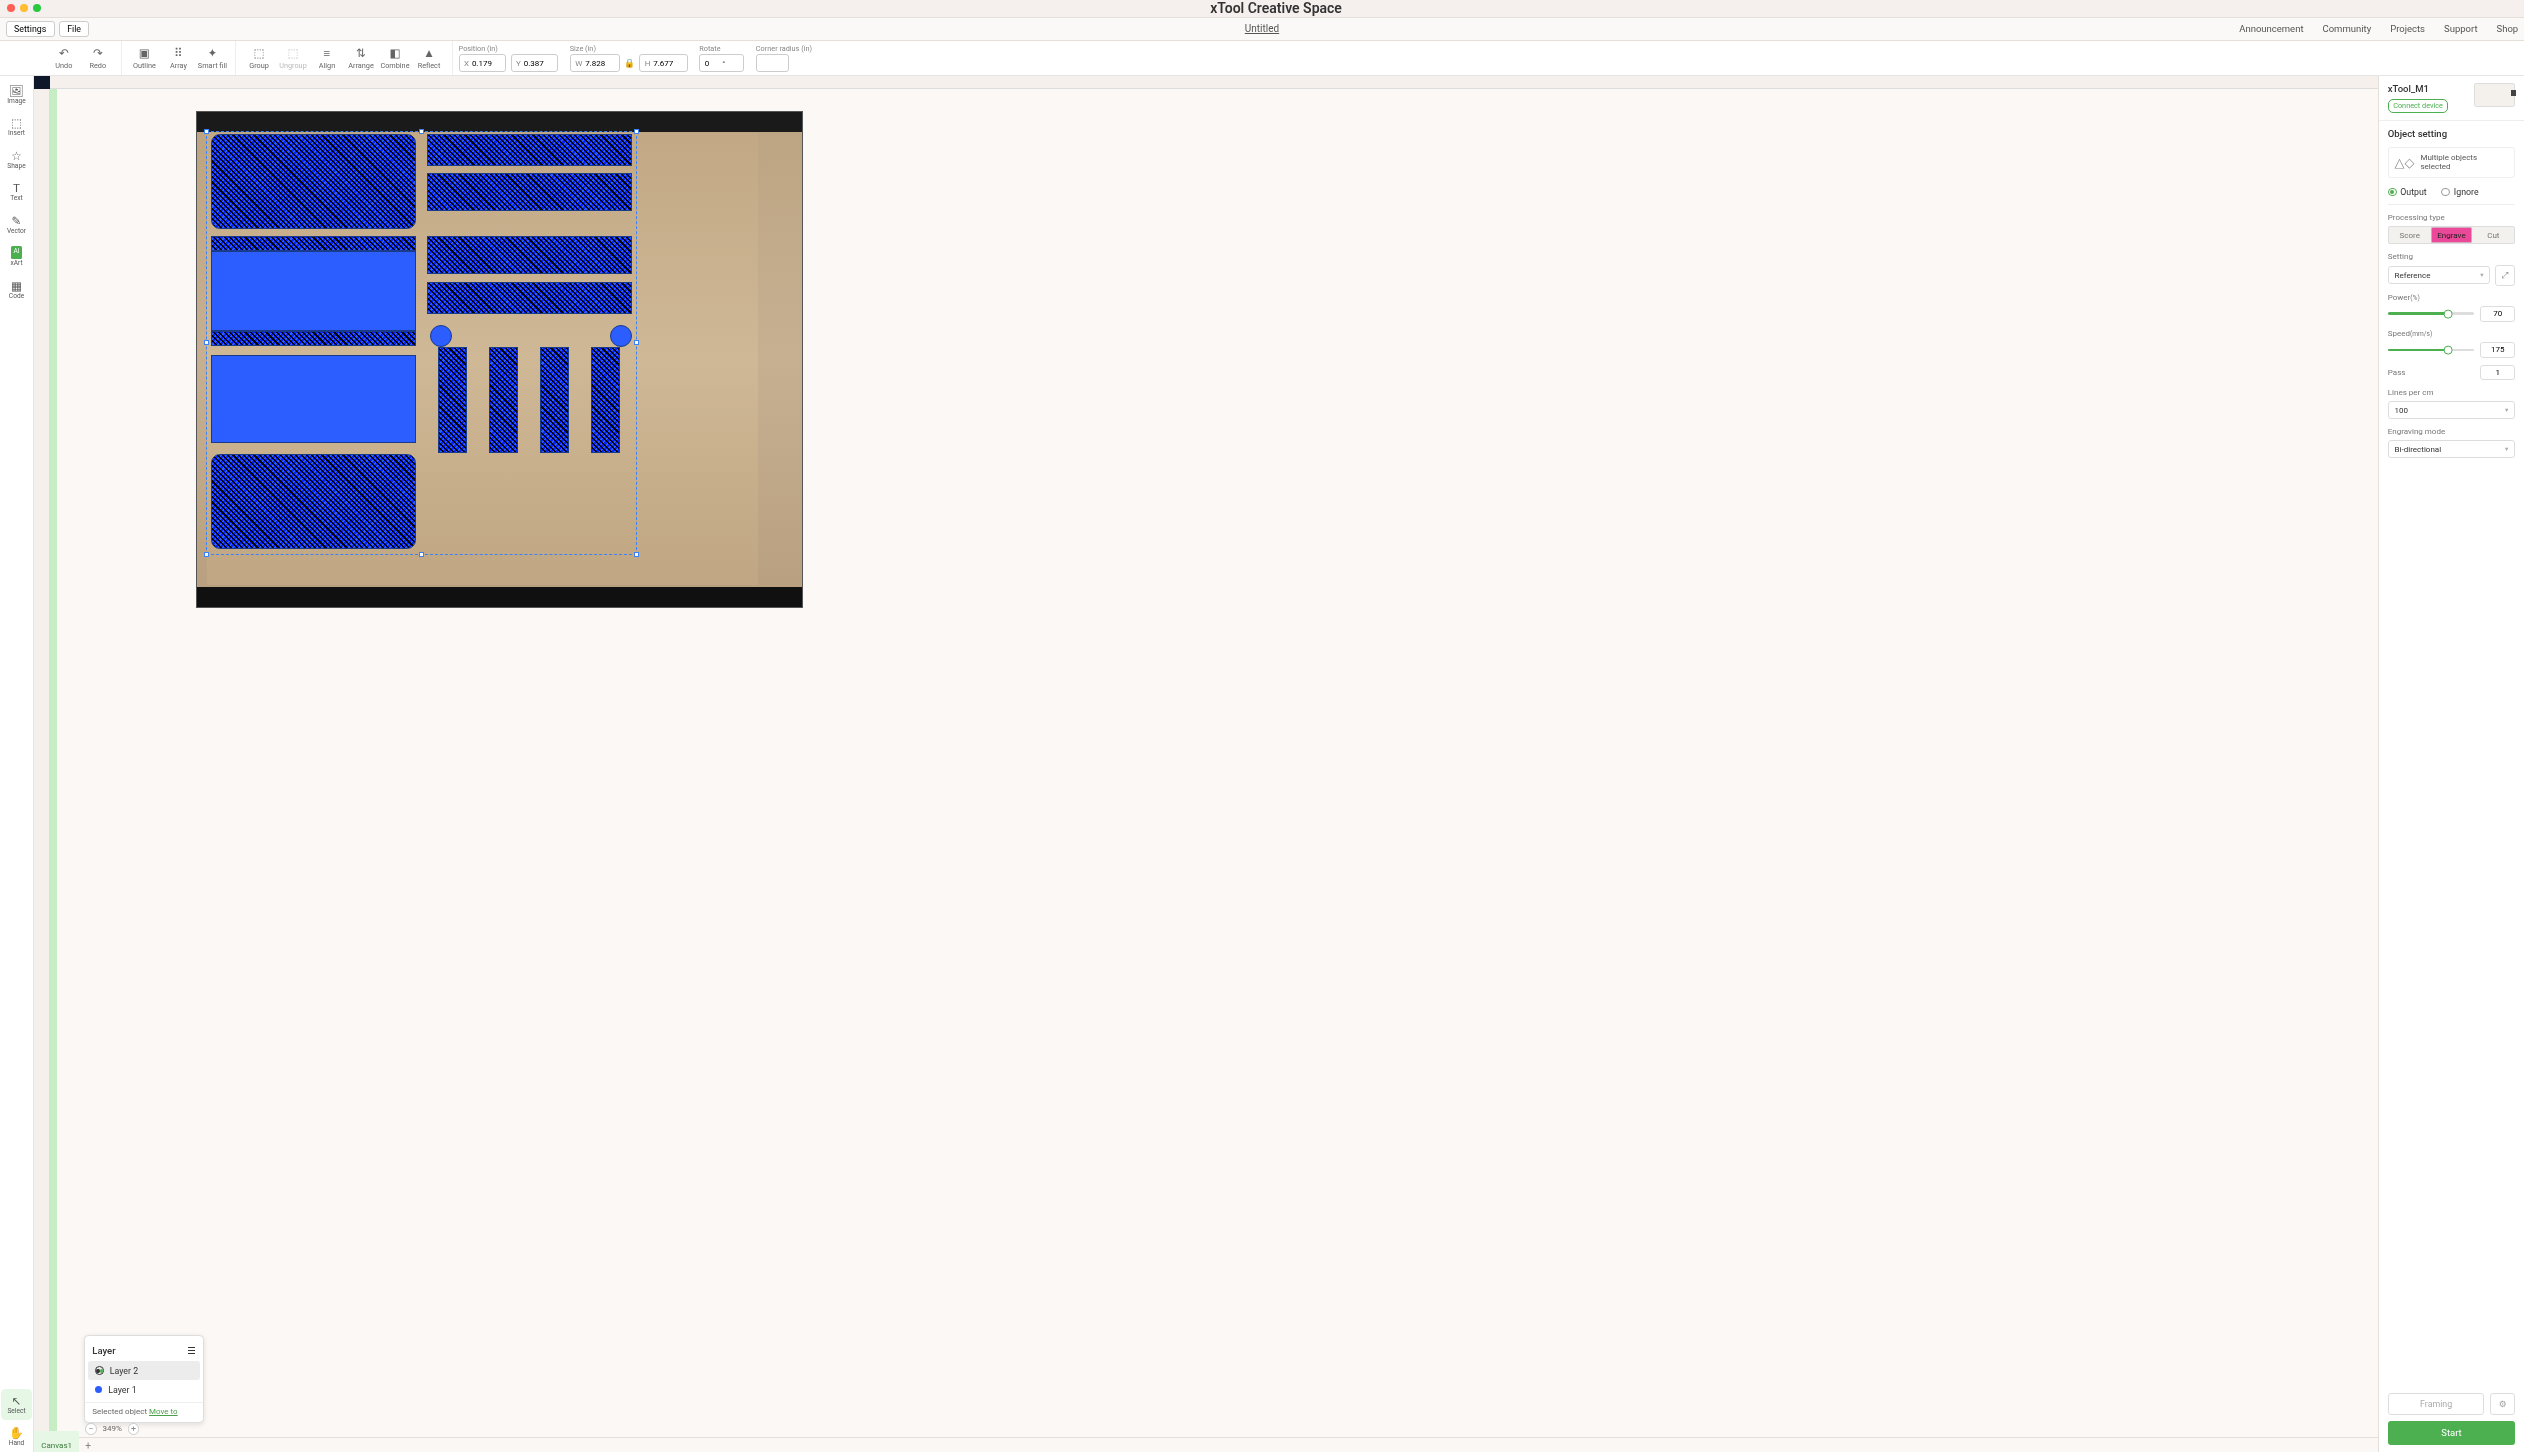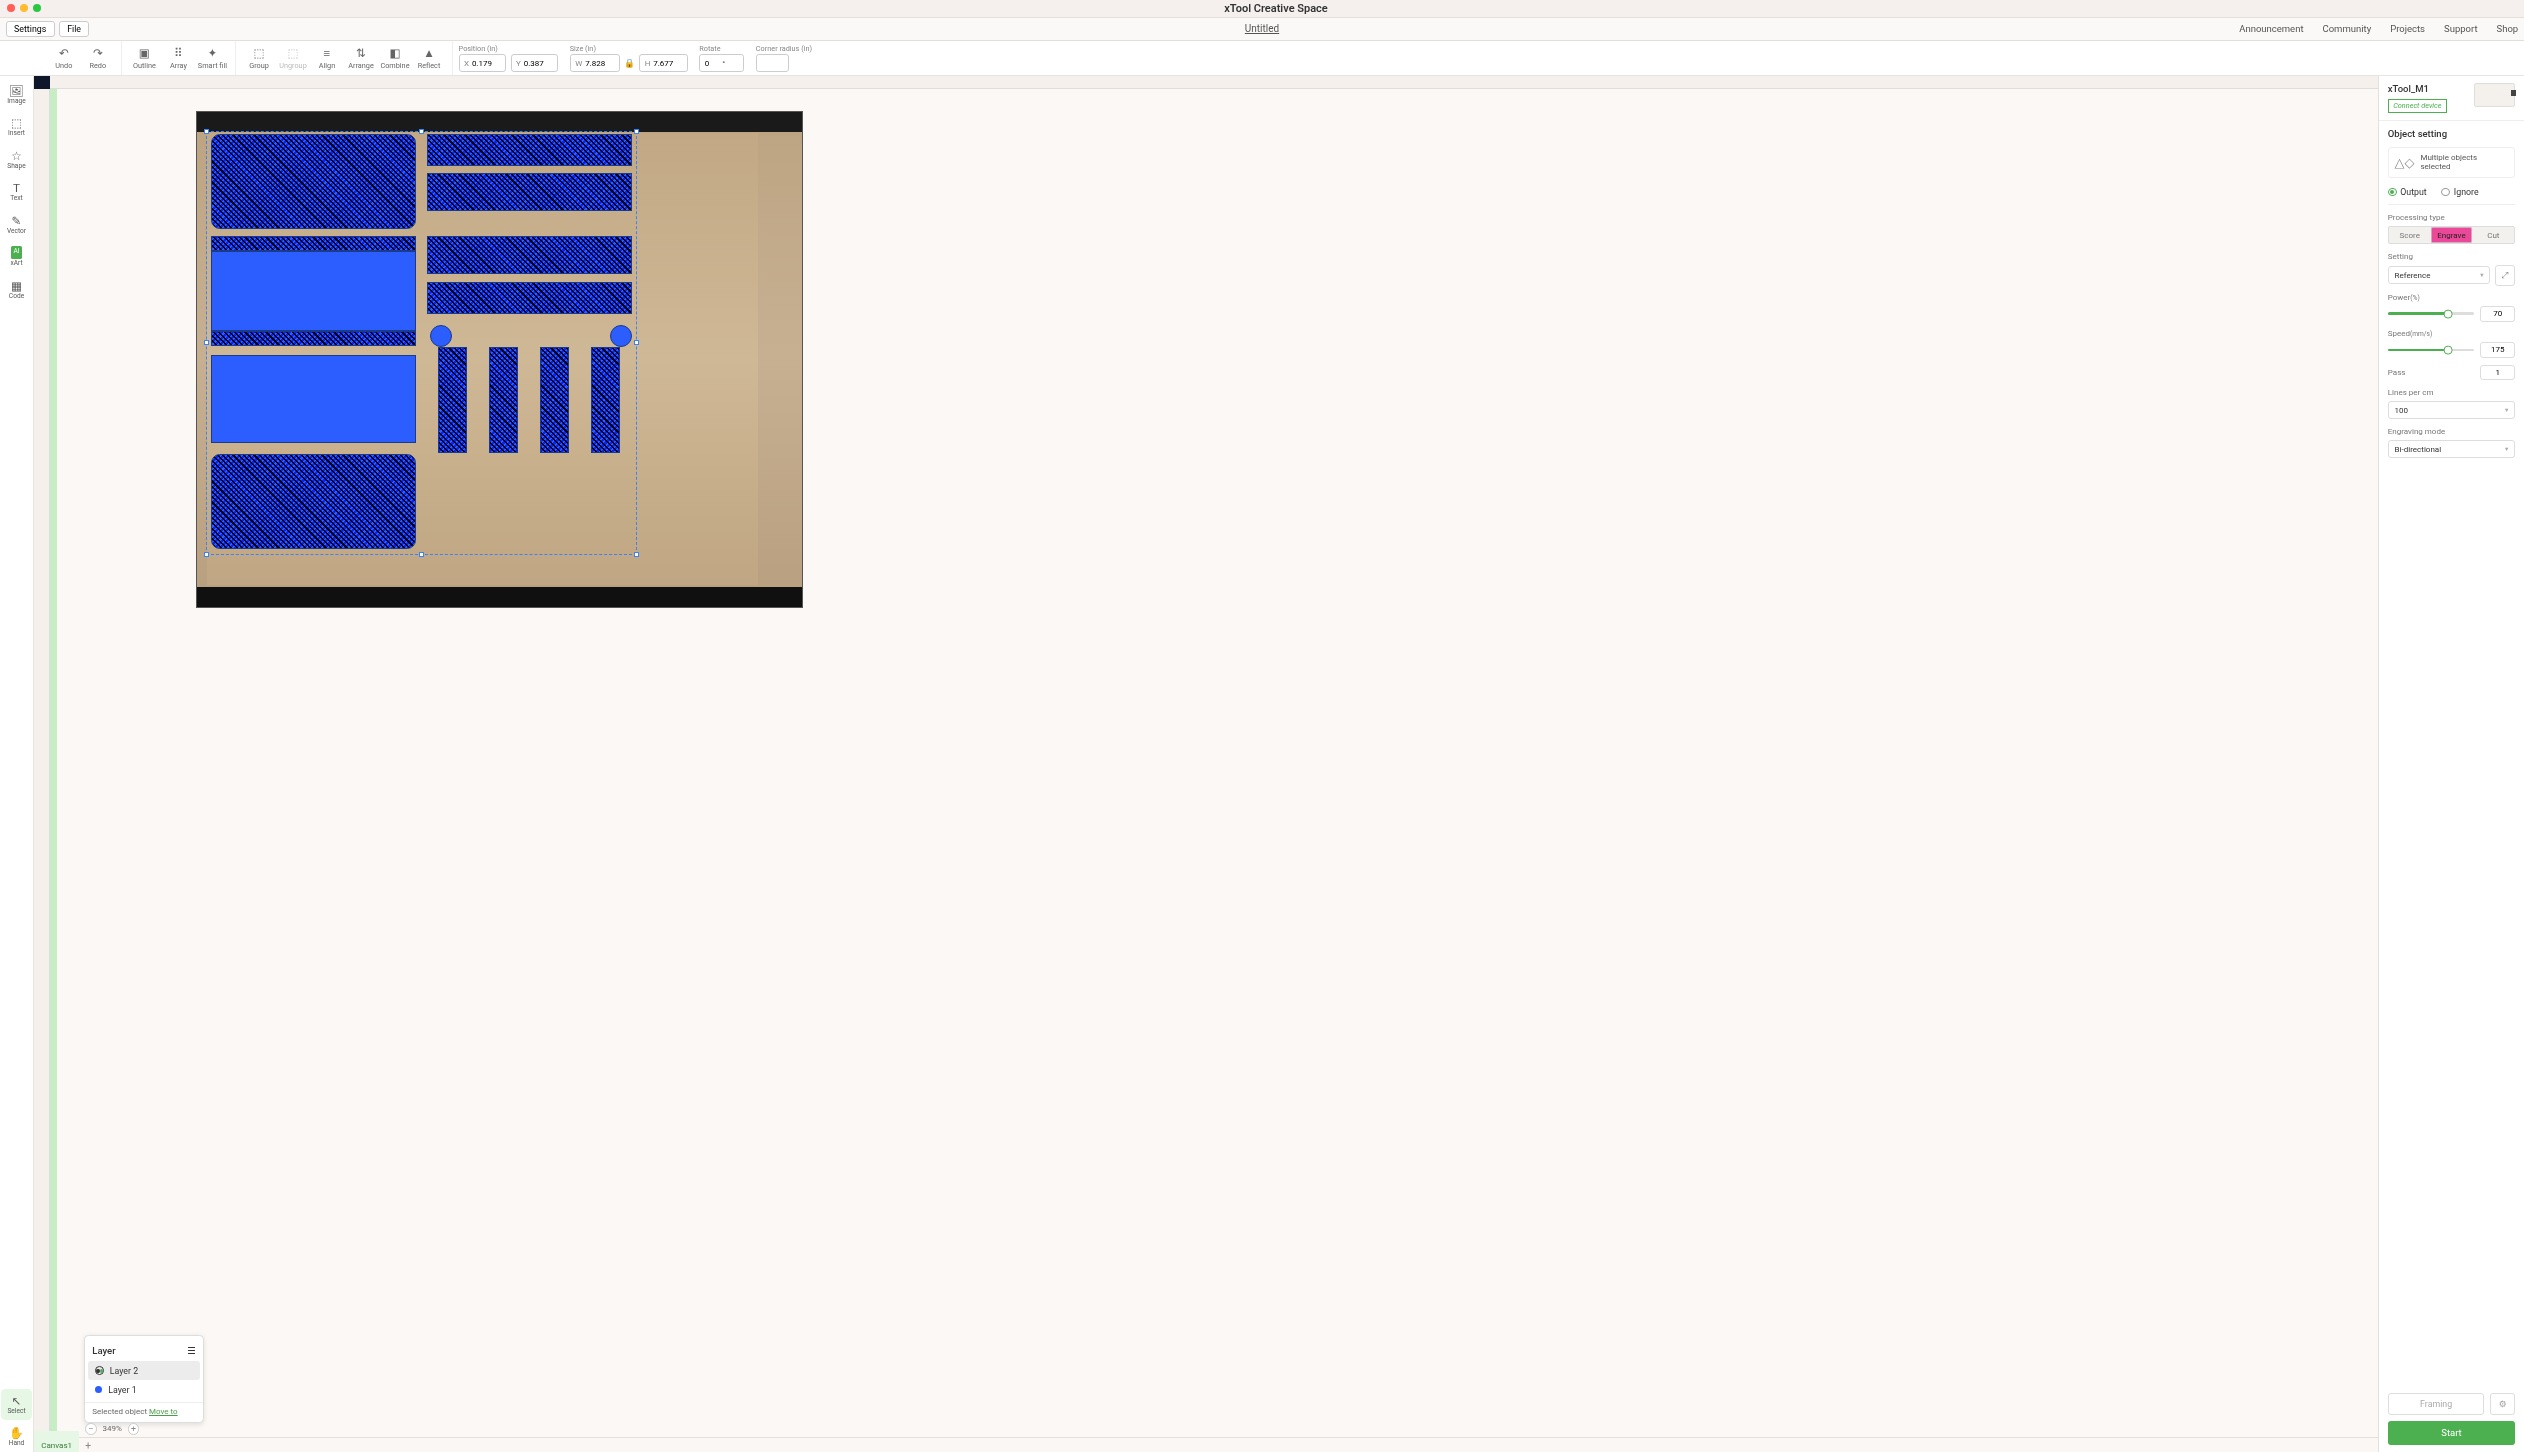--- a/index.html
+++ b/index.html
@@ -3,21 +3,21 @@
 <meta charset="utf-8">
 <style>
 * { margin:0; padding:0; box-sizing:border-box; font-family:-apple-system,BlinkMacSystemFont,"Segoe UI",Roboto,sans-serif; }
 body { background:#f8f6f4; font-size:8.8px; color:#333; user-select:none; overflow:hidden; }
 
 
 .titlebar { height:17.5px; display:flex; align-items:center; padding:0 7.3px; background:#f5f0ee; border-bottom:0.7px solid #e5dfd9; position:relative; }
 .traffic { display:flex; gap:5.1px; }
 .traffic span { width:8px; height:8px; border-radius:50%; display:inline-block; }
 .tr-close{background:#ff5f57;} .tr-min{background:#febc2e;} .tr-max{background:#28c840;}
-.titlebar .title{ position:absolute; left:50%; transform:translateX(-50%); font-weight:600; font-size:11px;padding-left:28px; }
+.titlebar .title{ position:absolute; left:50%; transform:translateX(-50%); font-weight:600; font-size:14px;padding-left:28px; }
 
 
 .menubar { height:23.4px; display:flex; align-items:center; background:#fbf9f7; border-bottom:0.7px solid #e5dfd9; padding:0 5.8px; }
 .menubtn { background:#fff; border:0.7px solid #ccc; border-radius:2.9px; padding:2.2px 7.3px; font-size:8.8px; margin-right:4.4px; cursor:pointer; }
 .doc-title{ position:absolute; left:50%; transform:translateX(-50%); font-size:10px; color:#555;text-decoration:underline; }
 .menu-links{ margin-left:auto; display:flex; gap:19px; font-size:9.5px; color:#555; }
 .menu-links span{ cursor:pointer; }
 
 
 .toolrow { height:35px; display:flex; align-items:center; background:#fff; border-bottom:0.7px solid #e5e5e5; padding:0 2.9px 0 41px; gap:0; }
@@ -66,21 +66,21 @@
 .ldot{ width:7.3px; height:7.3px; border-radius:50%; }
 .layerfoot{ padding:4.4px 7.3px 0; font-size:8px; color:#666; border-top:0.7px solid #eee; margin-top:2.9px; }
 .layerfoot a{ color:#4a9f4a; text-decoration:underline; cursor:pointer; }
 .zoom{ position:absolute; left:51px; bottom:14.6px; display:flex; align-items:center; gap:5.8px; font-size:8px; padding:2.9px 0; color:#666; }
 .zbtn{ width:11.7px; height:11.7px; border:0.7px solid #ccc; border-radius:50%; display:flex; align-items:center; justify-content:center; cursor:pointer; color:#888; background:#fff; font-size:8.8px; }
 
 
 .rightpanel{ width:146px; background:#fff; border-left:0.7px solid #e5e0da; display:flex; flex-direction:column; padding:0; }
 .device{ padding:7.3px 8.8px; display:flex; justify-content:space-between; align-items:flex-start; border-bottom:0.7px solid #eee; }
 .device .dn{ font-size:9.5px; font-weight:500; margin-bottom:4.4px; }
-.connbtn{ display:inline-block; border:0.7px solid #4caf50; color:#4caf50; font-size:7.3px; padding:1.5px 4.4px; border-radius:0; cursor:pointer;font-style:italic; }
+.connbtn{ display:inline-block; border:0.7px solid #4caf50; color:#4caf50; font-size:7.3px; padding:1.5px 4.4px; border-radius:5px; cursor:pointer; }
 .device .devimg{ width:41px; height:23.4px; background:#f4f0ec; border:0.7px solid #ddd; border-radius:2.2px; position:relative; }
 .device .devimg::after{ content:''; position:absolute; right:-1.5px; top:5.8px; width:4.4px; height:5.8px; background:#444; }
 .sect{ padding:7.3px 8.8px; }
 .sect h5{ font-size:9.5px; font-weight:500; margin-bottom:7.3px; }
 .multobj{ display:flex; gap:5.8px; align-items:center; border:0.7px solid #eee; border-radius:2.9px; padding:5.8px; font-size:8px; color:#555; }
 .multobj .mic{ font-size:13px; color:#888; }
 .radios{ display:flex; gap:14.6px; margin:8.8px 0 2.9px; font-size:8.8px; padding-bottom:7.3px; border-bottom:0.7px solid #eee;}
 .radio{ display:flex; align-items:center; gap:3.7px; cursor:pointer; }
 .rdot{ width:8.8px; height:8.8px; border:0.7px solid #999; border-radius:50%; display:inline-flex; align-items:center; justify-content:center; }
 .rdot.on{ border-color:#4caf50; }

